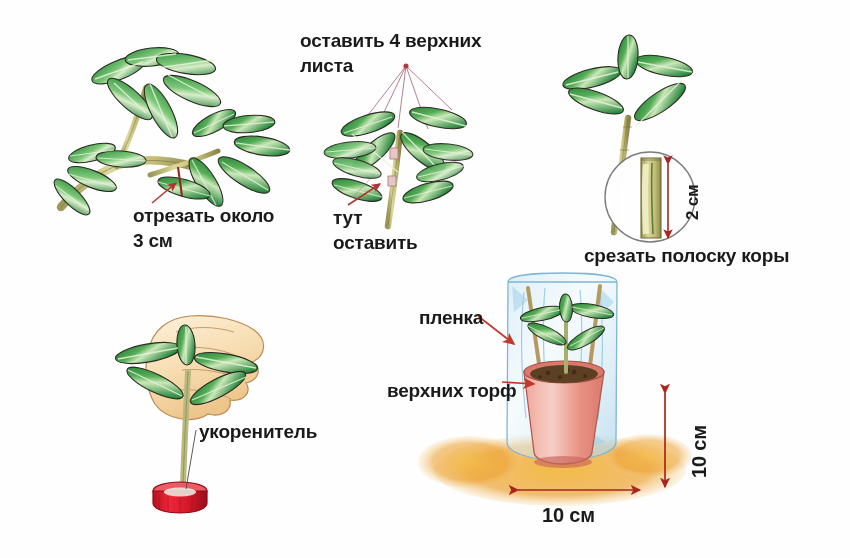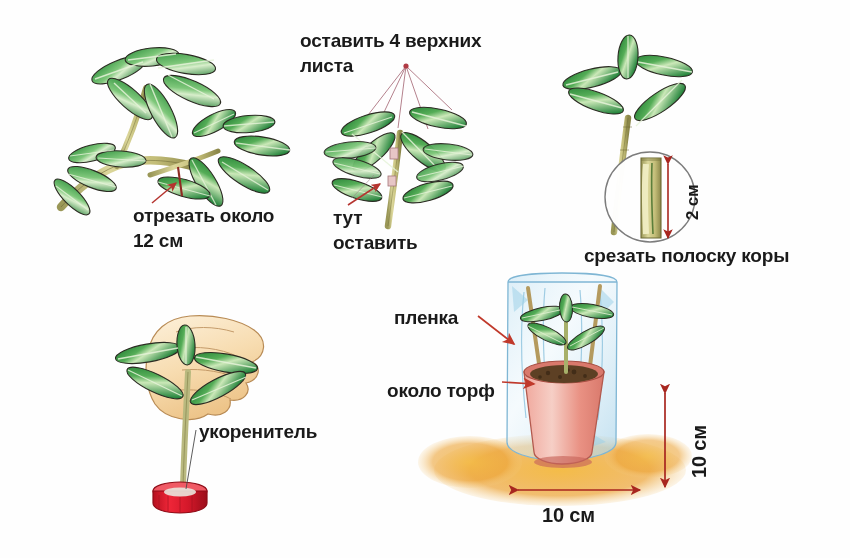--- a/index.html
+++ b/index.html
@@ -349,35 +349,35 @@
 
       <line x1="502" y1="382" x2="534" y2="384" stroke="#c0392b" stroke-width="1.7" marker-end="url(#ah2)"></line>
 
       <line x1="665" y1="393" x2="665" y2="487" stroke="#a8261f" stroke-width="1.7" marker-start="url(#ahd)" marker-end="url(#ahd)"></line>
 
       <line x1="518" y1="490" x2="640" y2="490" stroke="#a8261f" stroke-width="1.7" marker-start="url(#ahd)" marker-end="url(#ahd)"></line>
     </g>
   </svg>
 
   <div class="lbl" style="left:133px;top:203px;">отрезать около
-12 см</div>
+3 см</div>
 
   <div class="lbl" style="left:300px;top:22px;margin-top:6px;">оставить 4 верхних
 листа</div>
 
   <div class="lbl" style="left:333px;top:205px;">тут
 оставить</div>
 
   <div class="lbl" style="left:584px;top:243px;">срезать полоску коры</div>
 
   <div class="lbl vert" style="left:680px;top:220px;font-size:17px;">2 см</div>
 
   <div class="lbl" style="left:199px;top:419px;text-align:center;">укоренитель</div>
 
-  <div class="lbl" style="left:394px;top:305px;text-align:center;">пленка</div>
-
-  <div class="lbl" style="left:387px;top:378px;">около торф</div>
+  <div class="lbl" style="left:419px;top:305px;text-align:center;">пленка</div>
+
+  <div class="lbl" style="left:387px;top:378px;">верхних торф</div>
 
   <div class="lbl vert" style="left:687px;top:478px;font-size:20px;">10 см</div>
 
   <div class="lbl" style="left:542px;top:503px;font-size:20px;">10 см</div>
 
 </div>
 
 </body></html>

